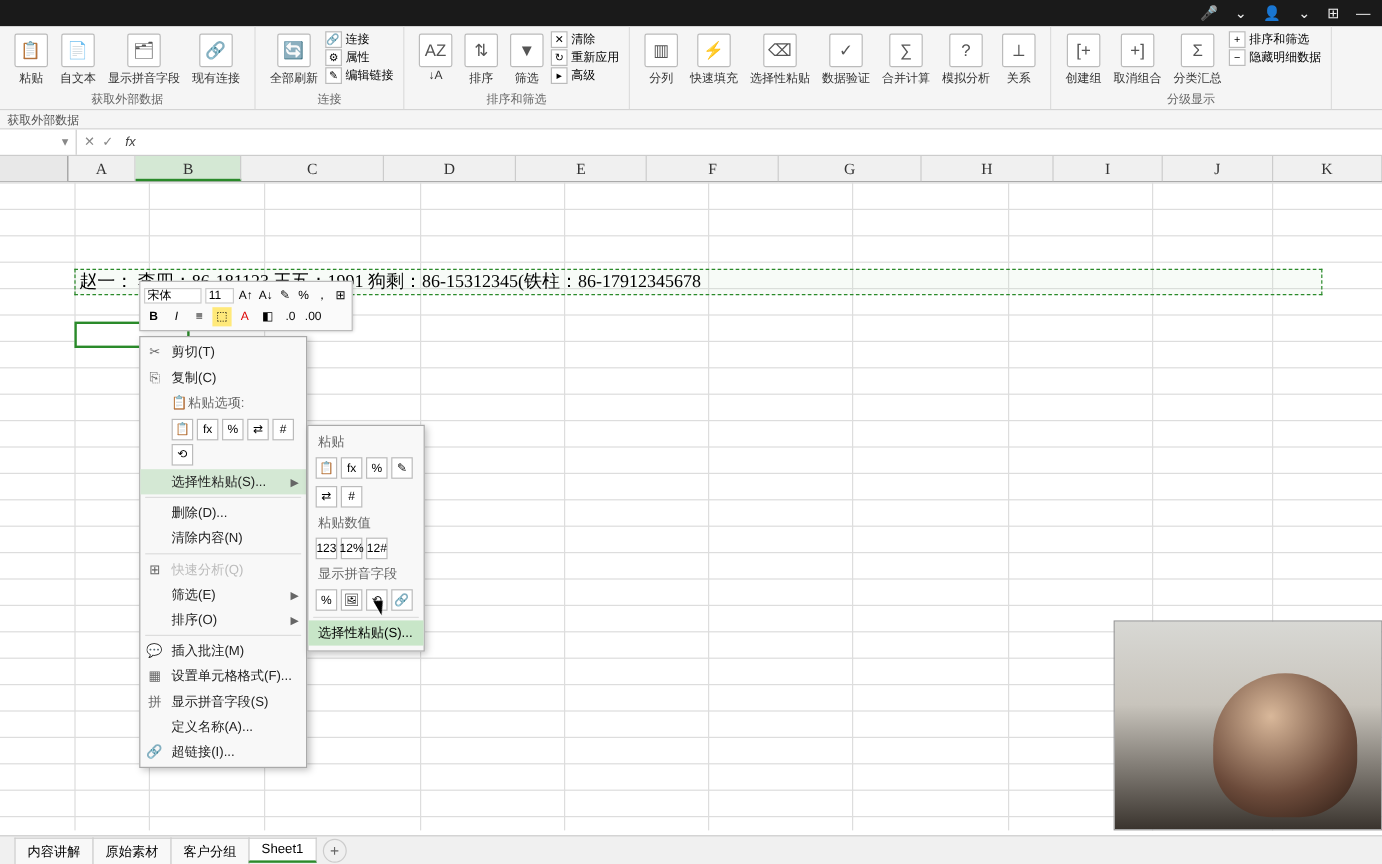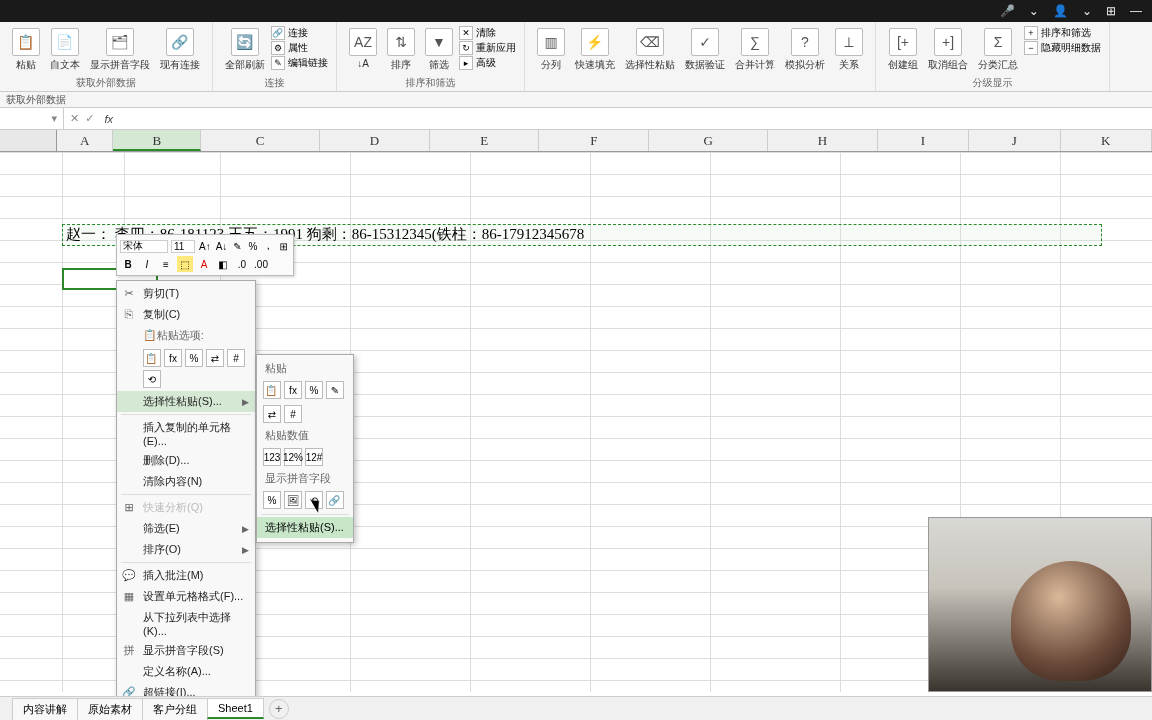--- a/index.html
+++ b/index.html
@@ -336,23 +336,20 @@
         <div class="pi">⇄</div>
         <div class="pi">#</div>
         <div class="pi">⟲</div>
       </div>
       <div class="ctx-item" style="background: rgb(212, 232, 212);">
         <span>选择性粘贴(S)...</span>
         <span class="arrow">▶</span>
       </div>
       <div class="ctx-sep"></div>
       <div class="ctx-item">
-        <span>插入复制的单元格(E)...</span>
-      </div>
-      <div class="ctx-item">
         <span>删除(D)...</span>
       </div>
       <div class="ctx-item">
         <span>清除内容(N)</span>
       </div>
       <div class="ctx-sep"></div>
       <div class="ctx-item dis">
         <span class="ci">⊞</span>
         <span>快速分析(Q)</span>
       </div>
@@ -365,23 +362,20 @@
         <span class="arrow">▶</span>
       </div>
       <div class="ctx-sep"></div>
       <div class="ctx-item">
         <span class="ci">💬</span>
         <span>插入批注(M)</span>
       </div>
       <div class="ctx-item">
         <span class="ci">▦</span>
         <span>设置单元格格式(F)...</span>
-      </div>
-      <div class="ctx-item">
-        <span>从下拉列表中选择(K)...</span>
       </div>
       <div class="ctx-item">
         <span class="ci">拼</span>
         <span>显示拼音字段(S)</span>
       </div>
       <div class="ctx-item">
         <span>定义名称(A)...</span>
       </div>
       <div class="ctx-item">
         <span class="ci">🔗</span>

